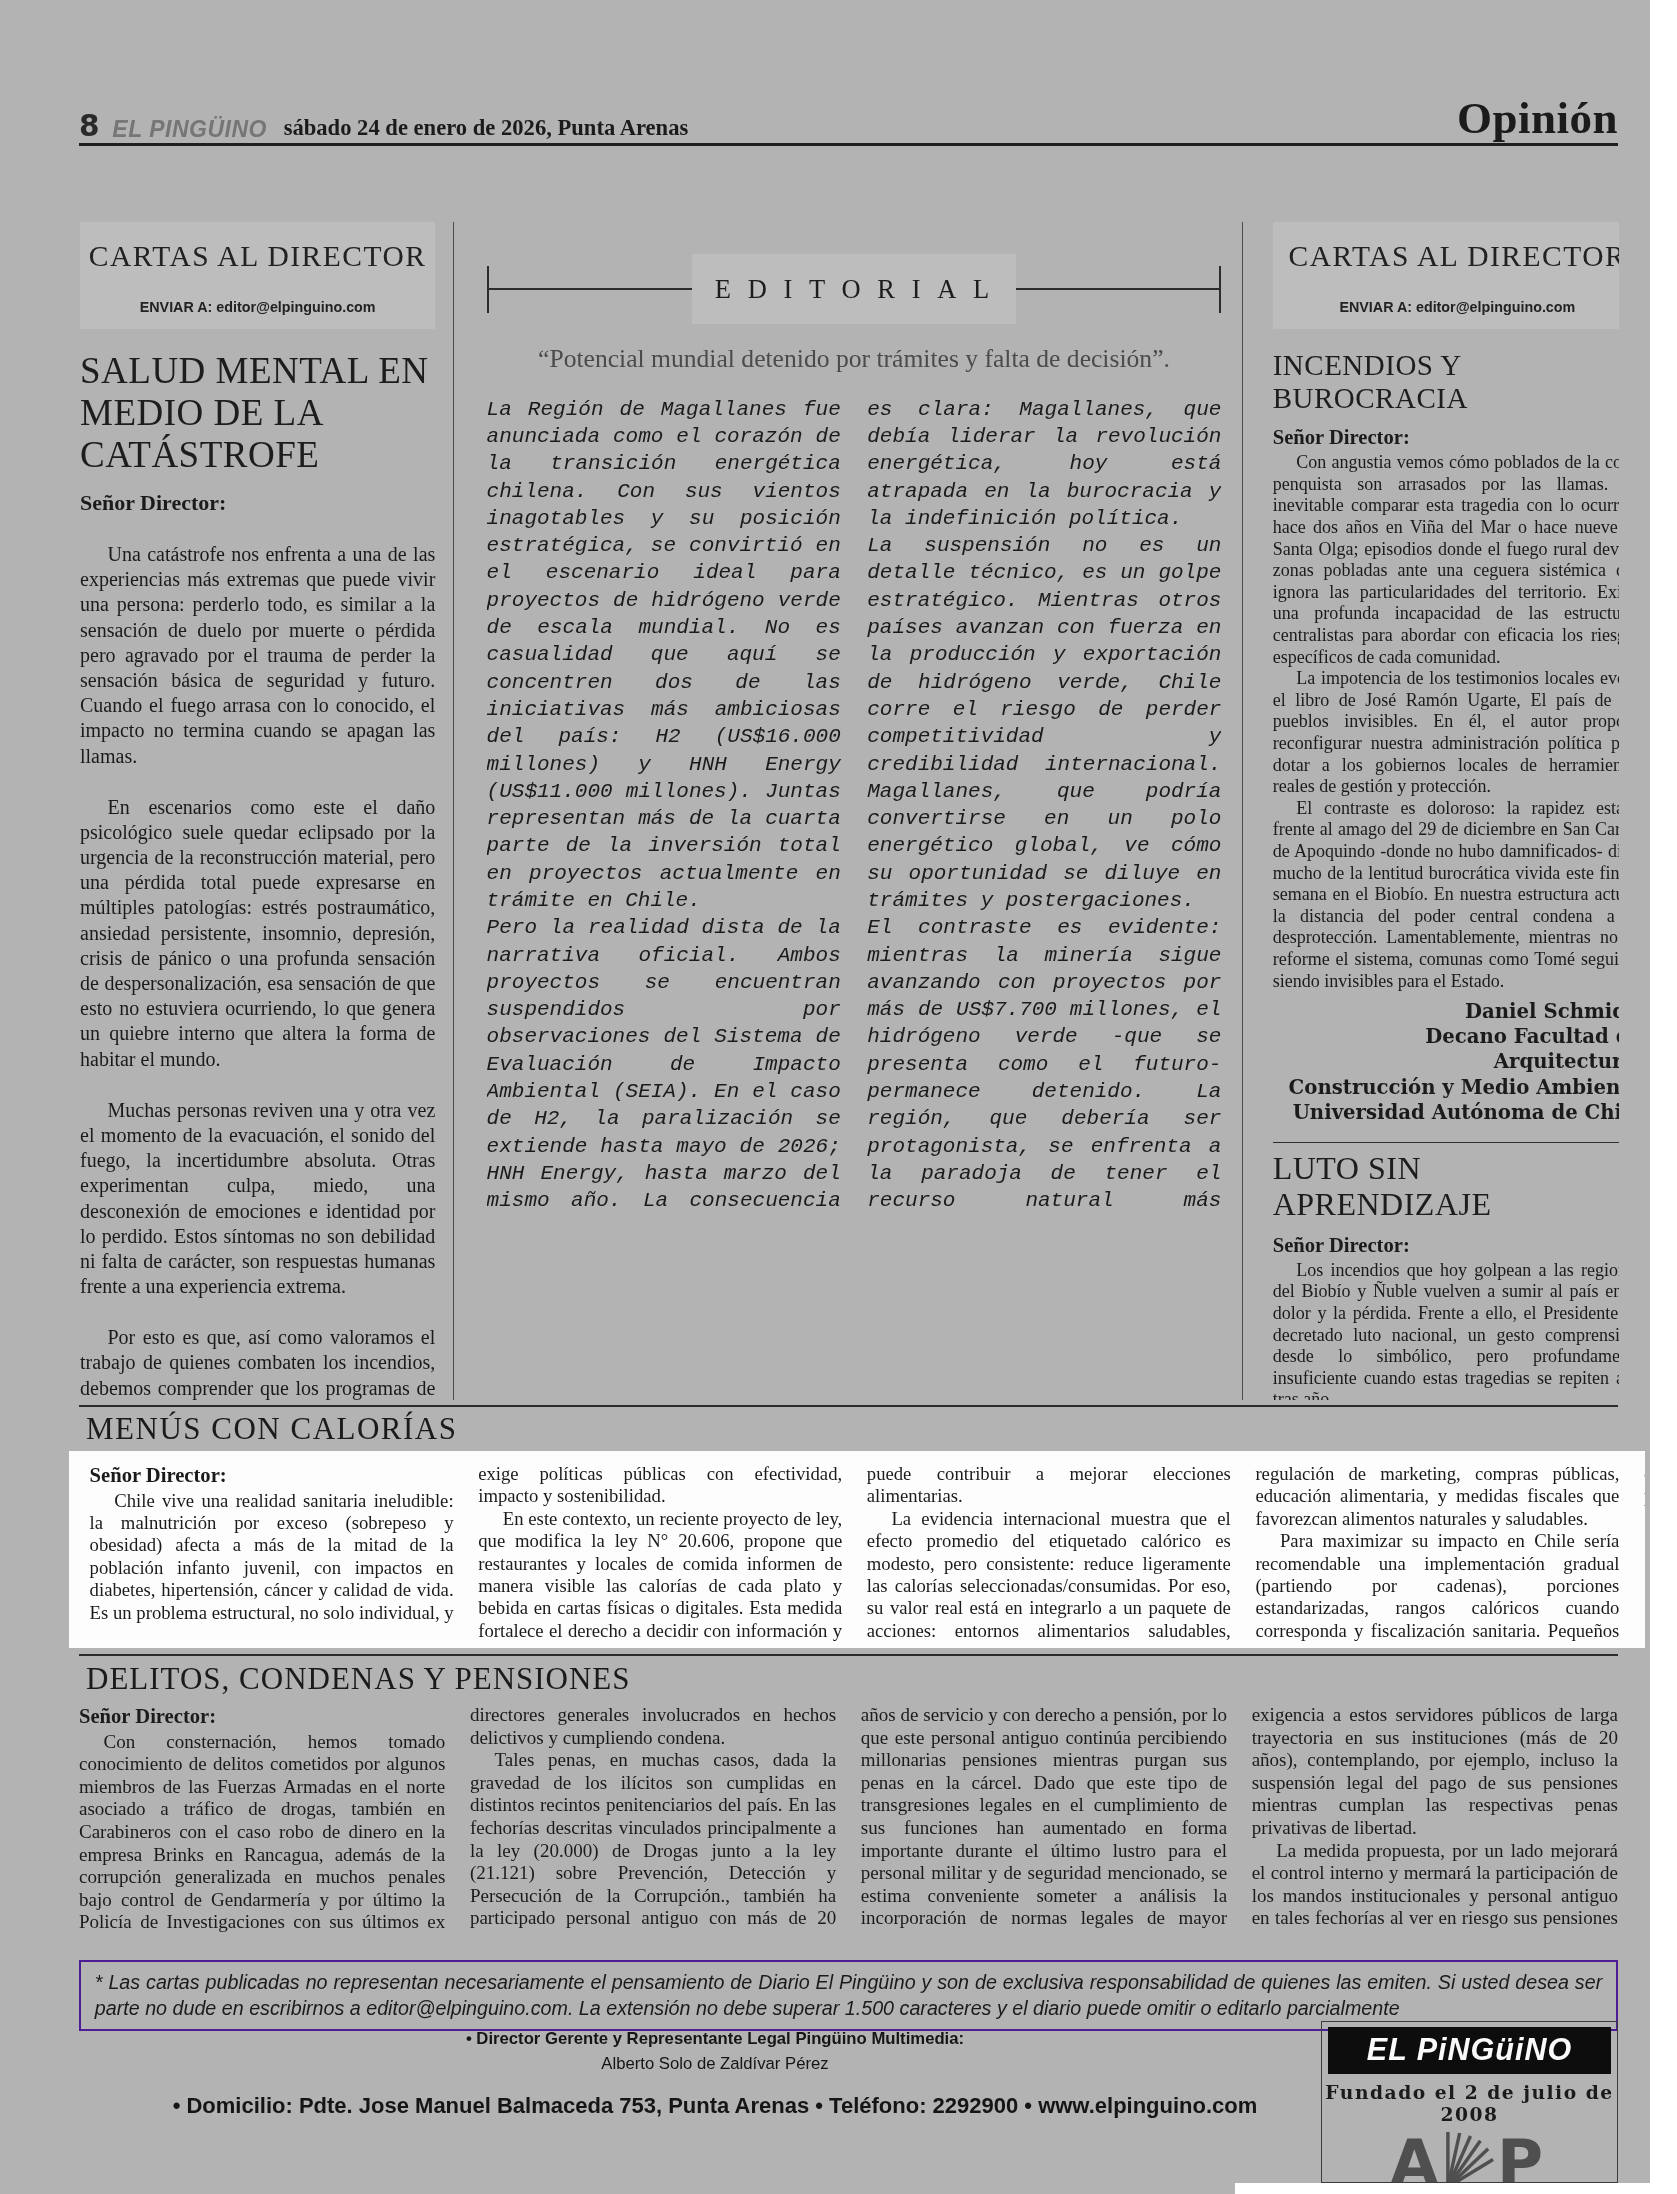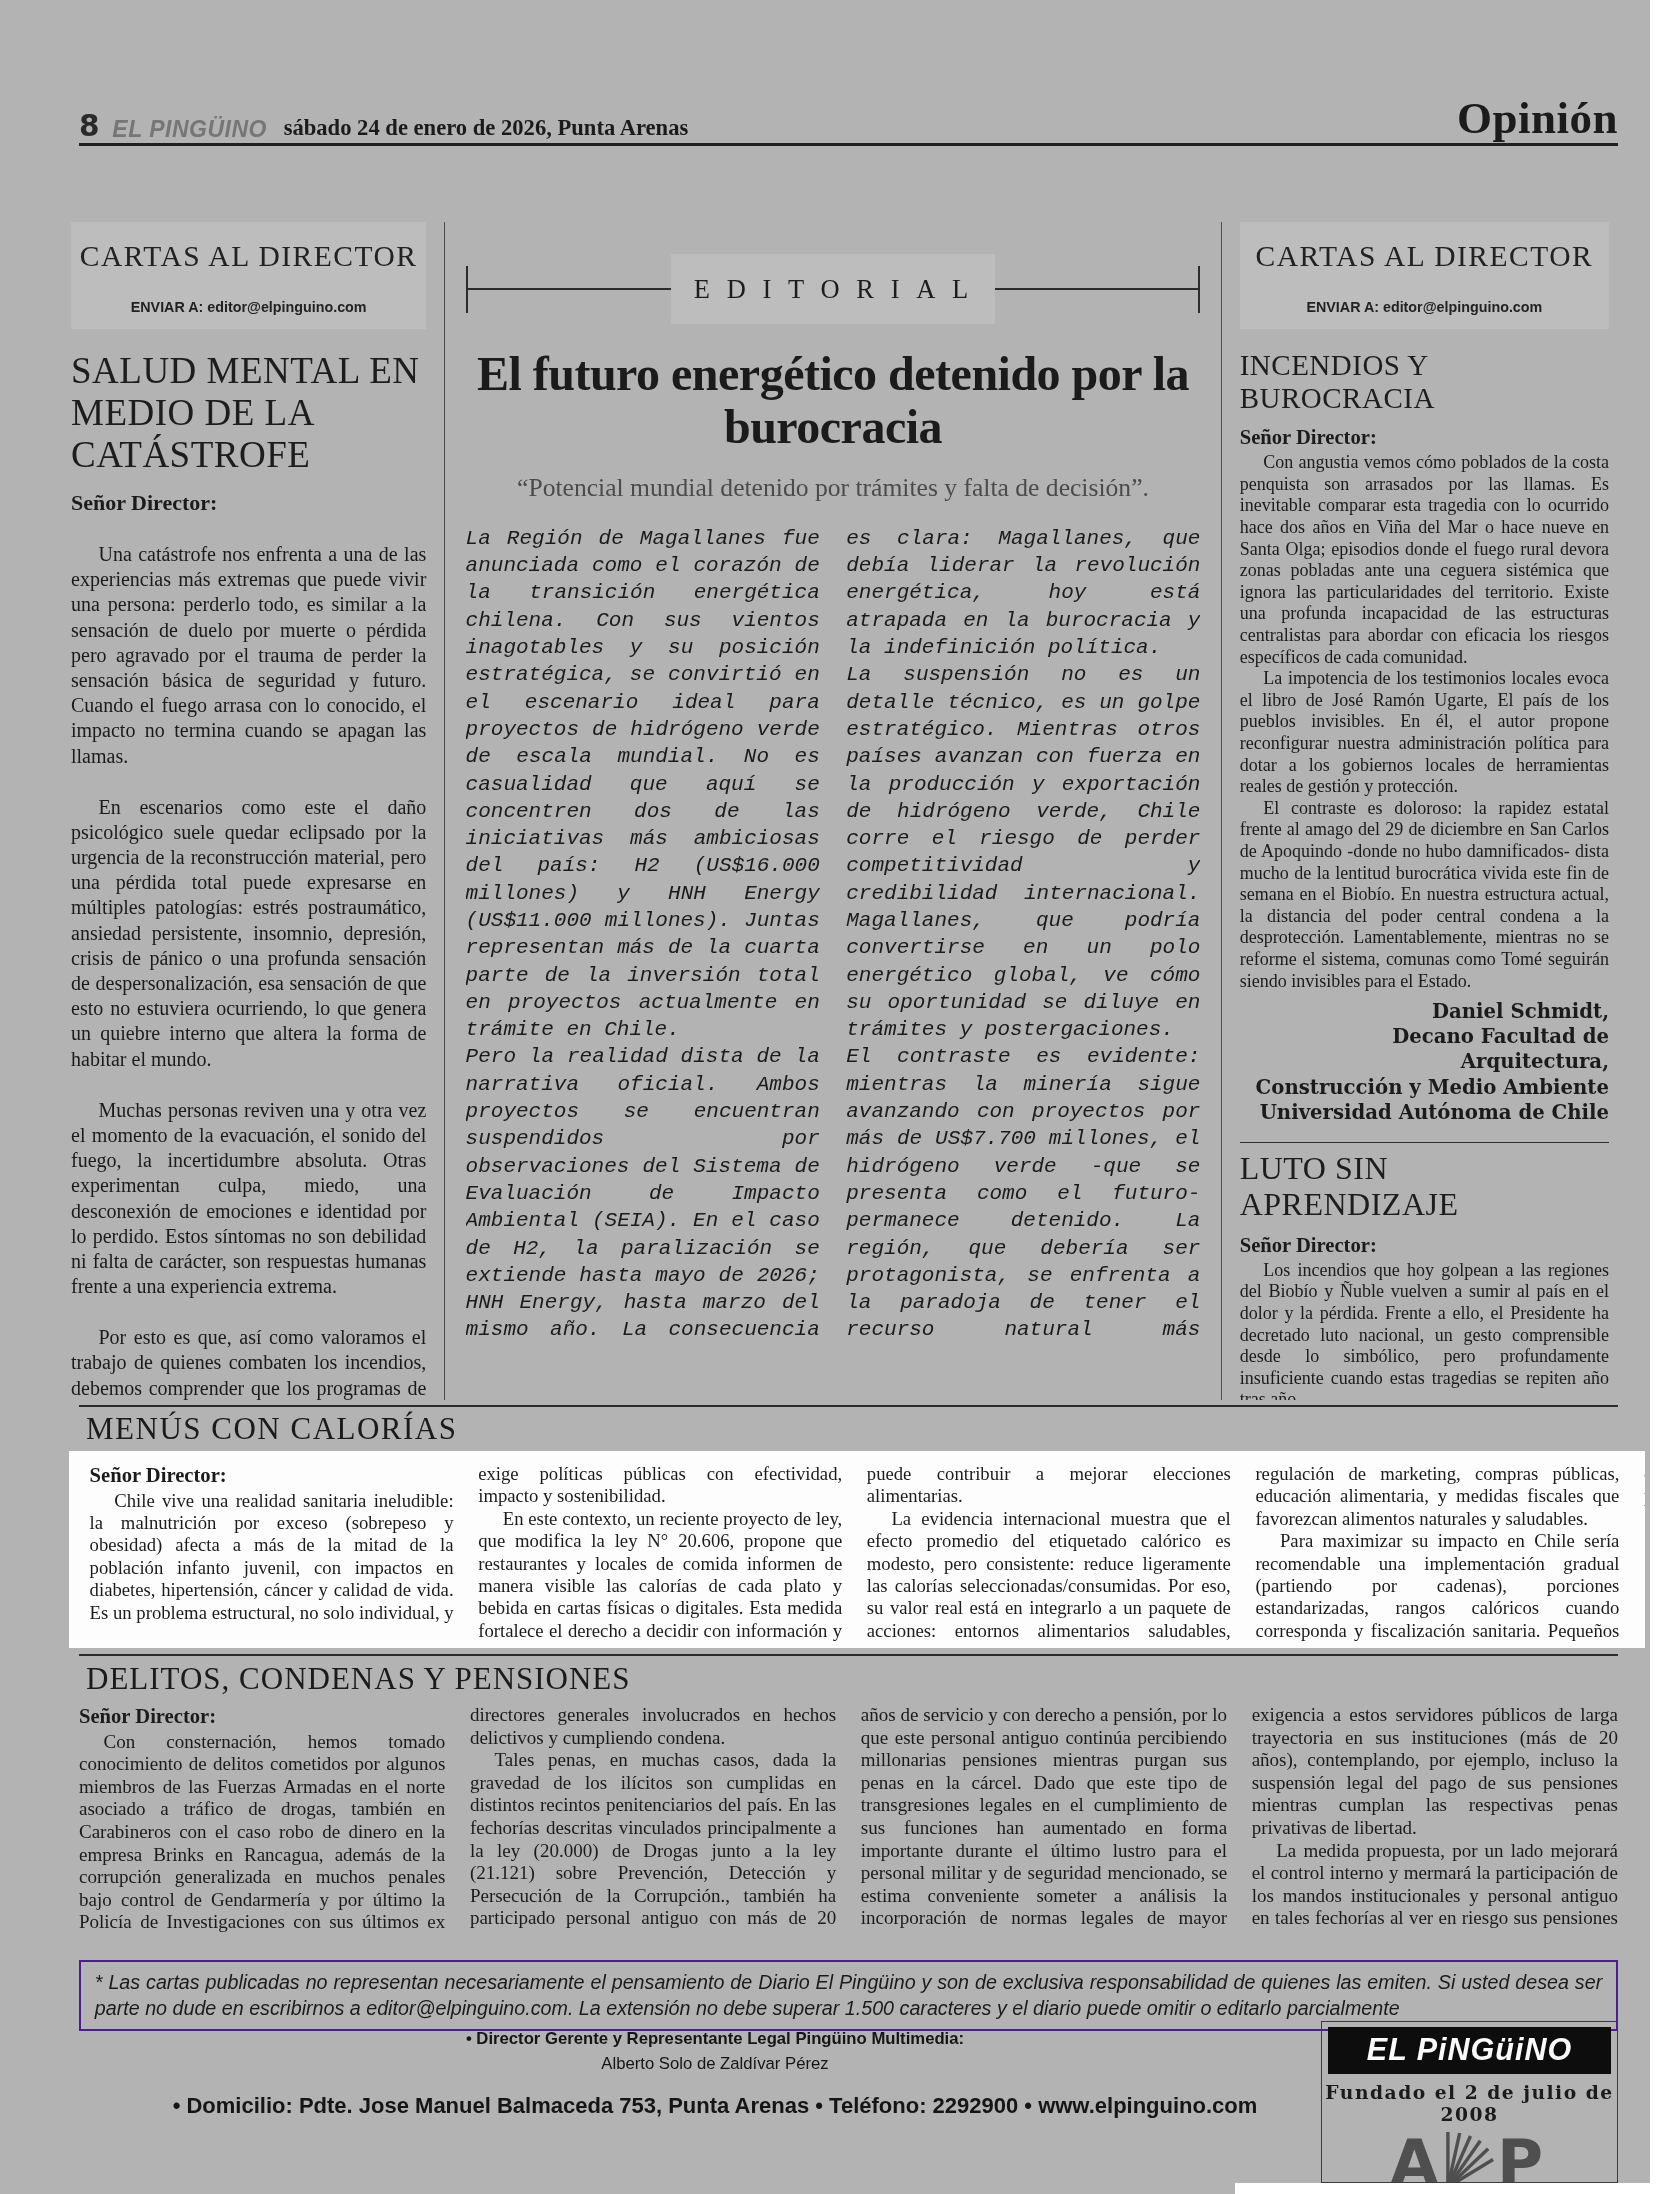--- a/index.html
+++ b/index.html
@@ -11,22 +11,22 @@
   
   .hdr{position:absolute;left:79px;top:58px;width:1539px;height:83px;display:flex;align-items:flex-end;}
   .hdr-num{font-family:"DejaVu Sans",sans-serif;font-weight:bold;font-size:29.5px;color:#2a2a2a;line-height:1;}
   .hdr-brand{font-family:"Liberation Sans",sans-serif;font-style:italic;font-weight:bold;
              font-size:23px;color:#767676;letter-spacing:0.5px;margin-left:12.8px;line-height:1.05;}
   .hdr-date{font-size:22.6px;font-weight:bold;margin-left:16.7px;line-height:1.1;}
   .hdr-sec{margin-left:auto;font-size:45px;font-weight:bold;line-height:1;letter-spacing:0.5px;}
   .hdr-rule{position:absolute;left:79px;top:143px;width:1539px;height:2.5px;background:#1f1f1f;}
 
   
-  .main{position:absolute;left:71px;top:222px;width:1539px;height:1178px;display:grid;
-        grid-template-columns:374px 777px 387px;overflow:hidden;}
+  .main{position:absolute;left:80px;top:222px;width:1539px;height:1178px;display:grid;
+        grid-template-columns:374px 777px 387px;overflow:hidden;gap:12px;}
   .colL{padding-right:17.7px;border-right:1px solid #4c4c4c;overflow:hidden;}
   .colC{padding:0 20.6px;border-right:1px solid #4c4c4c;overflow:hidden;}
   .colR{padding-left:17.7px;overflow:hidden;}
 
   .cartas-box{background:#bdbdbd;text-align:center;padding:17.7px 3.9px 14.7px;}
   .cartas-title{font-size:29.5px;letter-spacing:1.5px;color:#222;}
   .cartas-mail{font-family:"Liberation Sans",sans-serif;font-weight:bold;font-size:14.3px;margin-top:26px;color:#222;}
 
   .let-head{font-size:37px;line-height:1.13;letter-spacing:0.5px;margin-top:20.6px;color:#1d1d1d;}
   .salut{font-weight:bold;font-size:22px;margin-top:14.7px;margin-bottom:2.9px;}
@@ -125,21 +125,20 @@
     </div>
 
     <div class="colC">
       <div class="ed-label-row">
         <span class="ed-tick"></span>
         <span class="ed-line"></span>
         <span class="ed-label">EDITORIAL</span>
         <span class="ed-line"></span>
         <span class="ed-tick"></span>
       </div>
-      <div class="ed-headline">El futuro energético detenido por la burocracia</div>
       <div class="ed-sub">“Potencial mundial detenido por trámites y falta de decisión”.</div>
       <div class="ed-body">
         <p>La Región de Magallanes fue anunciada como el corazón de la transición energética chilena. Con sus vientos inagotables y su posición estratégica, se convirtió en el escenario ideal para proyectos de hidrógeno verde de escala mundial. No es casualidad que aquí se concentren dos de las iniciativas más ambiciosas del país: H2 (US$16.000 millones) y HNH Energy (US$11.000 millones). Juntas representan más de la cuarta parte de la inversión total en proyectos actualmente en trámite en Chile.</p>
         <p>Pero la realidad dista de la narrativa oficial. Ambos proyectos se encuentran suspendidos por observaciones del Sistema de Evaluación de Impacto Ambiental (SEIA). En el caso de H2, la paralización se extiende hasta mayo de 2026; HNH Energy, hasta marzo del mismo año. La consecuencia es clara: Magallanes, que debía liderar la revolución energética, hoy está atrapada en la burocracia y la indefinición política.</p>
         <p>La suspensión no es un detalle técnico, es un golpe estratégico. Mientras otros países avanzan con fuerza en la producción y exportación de hidrógeno verde, Chile corre el riesgo de perder competitividad y credibilidad internacional. Magallanes, que podría convertirse en un polo energético global, ve cómo su oportunidad se diluye en trámites y postergaciones.</p>
         <p>El contraste es evidente: mientras la minería sigue avanzando con proyectos por más de US$7.700 millones, el hidrógeno verde -que se presenta como el futuro- permanece detenido. La región, que debería ser protagonista, se enfrenta a la paradoja de tener el recurso natural más prometedor y, al mismo tiempo, la mayor incertidumbre sobre su desarrollo.</p>
         <p>A 46 días del cambio de mando, el escenario es preocupante. El Comité de Ministros, máxima instancia del SEIA, ha suspendido sesiones clave y mantiene en espera proyectos de gran envergadura. La falta de definiciones políticas refleja una ausencia de conducción en un momento decisivo. Magallanes no puede darse el lujo de esperar indefinidamente: cada año perdido es un año en que otros países consolidan su liderazgo en el mercado energético global.</p>
 
       </div>
     </div>

